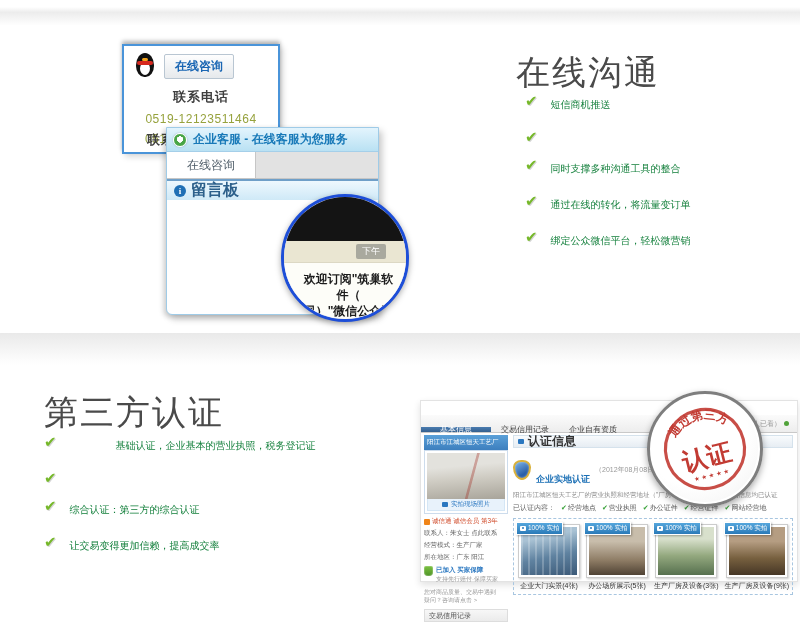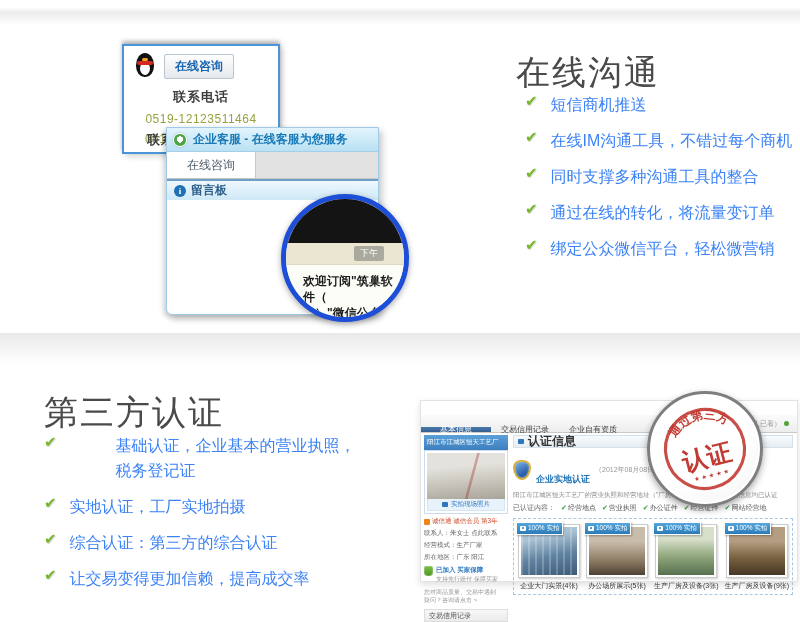--- a/index.html
+++ b/index.html
@@ -37,41 +37,41 @@
   .chat-title span.txt { font-size:12px; font-weight:bold; color:#1879b8; }
   .chat-tabs { display:flex; height:27px; background:#ececec; border-bottom:1px solid #c6c6c6; }
   .chat-tab { width:89px; display:flex; align-items:center; justify-content:center; font-size:12px; color:#4c5a66; cursor:pointer; }
   .chat-tab.active { background:#fff; border-right:1px solid #c6c6c6; font-weight:normal; }
   .chat-tab.idle { background:linear-gradient(#f6fbfe,#dcedf7); border-right:1px solid #c6c6c6; }
   .chat-rest { flex:1; background:#e2e2e2; }
   .board-bar { height:21px; display:flex; align-items:center; gap:5px; padding-left:7px;
     border-top:2px solid #6f9fc8; background:linear-gradient(#eef8fe,#cfe9f7); }
   .info-ic { width:12px; height:12px; border-radius:50%; background:#1f6fb5; color:#fff; font-size:9px; font-weight:bold;
     display:flex; align-items:center; justify-content:center; font-family:"Liberation Serif",serif; }
-  .board-bar span.txt { font-size:12px; font-weight:bold; color:#2c5f8a; }
+  .board-bar span.txt { font-size:16px; font-weight:bold; color:#2c5f8a; }
 
   
   .bubble { position:absolute; left:281px; top:194px; width:128px; height:128px; border-radius:50%;
-    border:5px solid #1d4ed8; background:#fff; overflow:hidden; z-index:3;
-    box-shadow:0 2px 6px rgba(0,0,0,.35), inset 0 0 0 1px #cfcfcf; }
+    border:3px solid #1d4ed8; background:#fff; overflow:hidden; z-index:3;
+    box-shadow:0 2px 6px rgba(0,0,0,.35), inset 0 0 0 1px #cfcfcf;text-align:center; }
   .bub-dark { height:44px; background:#141414; }
   .bub-beige { height:22px; background:#eae6d2; display:flex; justify-content:flex-end; align-items:center; padding-right:20px; border-bottom:1px solid #dcd8c4; }
   .bub-time { background:#a9a99e; color:#fff; font-size:9px; padding:1px 6px; border-radius:2px; }
   .bub-msg { padding:8px 10px 0 17px; font-size:12px; font-weight:bold; color:#1c1c1c; line-height:16px; background:#fdfdf8; }
 
   
   .feat-title { position:absolute; font-size:34px; color:#4a4a4a; letter-spacing:2px; font-weight:400; }
   .feat-title.online { left:516px; top:50px; }
   .feat-title.cert { left:44px; top:390px; }
   .feat-list { position:absolute; list-style:none; }
   .feat-list.online { left:525px; top:92px; width:270px; }
   .feat-list.cert { left:44px; top:433px; width:320px; }
   .feat-item { display:flex; gap:13px; margin-bottom:11px; align-items:flex-start; }
   .check { color:#76b82a; font-size:15px; font-weight:bold; line-height:17px; text-shadow:1px 1px 0 #d4d4d4; }
-  .feat-item .txt { font-size:16px; color:#3b82f6; line-height:25px; }
+  .feat-item .txt { font-size:10px; color:#15803d; line-height:25px; }
   .feat-item .txt.wrapping { display:block; width:262px;margin-left:46px; }
 
   
   .shot { position:absolute; left:420px; top:400px; width:378px; height:182px; background:#fff;
     border:1px solid #e3e3e3; box-shadow:0 3px 7px rgba(0,0,0,.12); z-index:4; font-size:7px; }
   .shot-tabs { position:absolute; left:0; top:14px; right:0; height:18px; display:flex; align-items:stretch;
     background:linear-gradient(#fbfbfb,#ededed); border-bottom:1px solid #c9c9c9; }
   .shot-tab { display:flex; align-items:center; justify-content:center; padding:0 10px; font-size:8px; color:#444; cursor:pointer;margin-top:12px; }
   .shot-tab.active { background:linear-gradient(#4a7cb0,#35608f); color:#fff; width:70px; }
   .shot-promo { margin-left:auto; display:flex; align-items:center; gap:3px; padding-right:8px; font-size:7px; color:#2a77c0; }
@@ -184,21 +184,20 @@
   </div>
 
   <h1 class="feat-title online">在线沟通</h1>
   <ul class="feat-list online">
     <li class="feat-item">
         <span class="check">✔</span>
         <span class="txt">短信商机推送</span>
       </li>
     <li class="feat-item">
         <span class="check">✔</span>
-        <span class="txt">在线IM沟通工具，不错过每个商机</span>
       </li>
     <li class="feat-item">
         <span class="check">✔</span>
         <span class="txt">同时支撑多种沟通工具的整合</span>
       </li>
     <li class="feat-item">
         <span class="check">✔</span>
         <span class="txt">通过在线的转化，将流量变订单</span>
       </li>
     <li class="feat-item">
@@ -208,21 +207,20 @@
   </ul>
 
   <h1 class="feat-title cert">第三方认证</h1>
   <ul class="feat-list cert">
     <li class="feat-item">
         <span class="check">✔</span>
         <span class="txt wrapping">基础认证，企业基本的营业执照，税务登记证</span>
       </li>
     <li class="feat-item">
         <span class="check">✔</span>
-        <span class="txt">实地认证，工厂实地拍摄</span>
       </li>
     <li class="feat-item">
         <span class="check">✔</span>
         <span class="txt">综合认证：第三方的综合认证</span>
       </li>
     <li class="feat-item">
         <span class="check">✔</span>
         <span class="txt">让交易变得更加信赖，提高成交率</span>
       </li>
   </ul>

